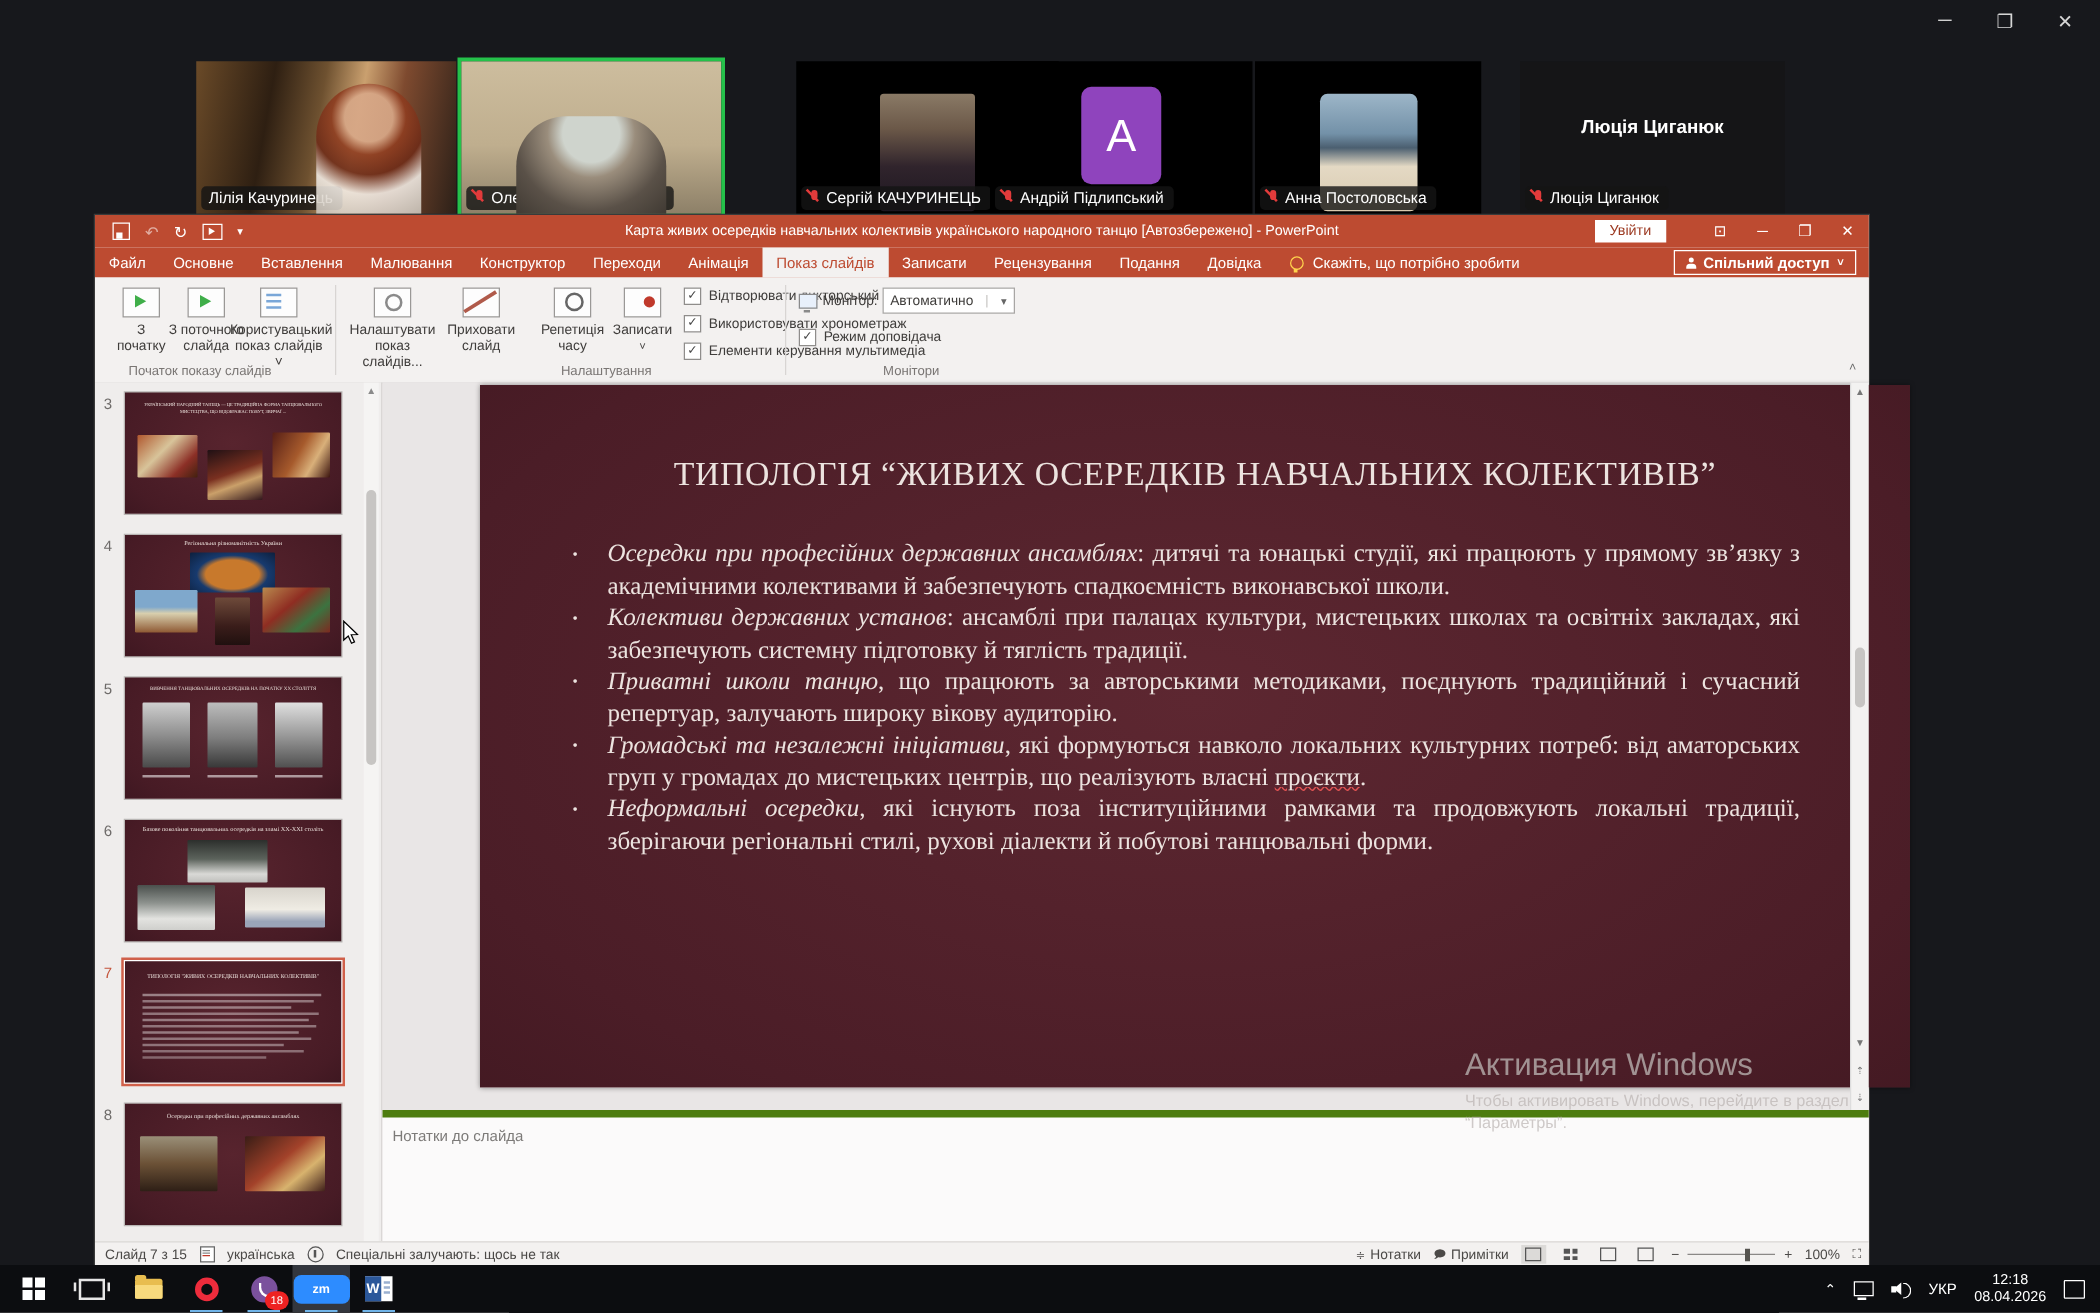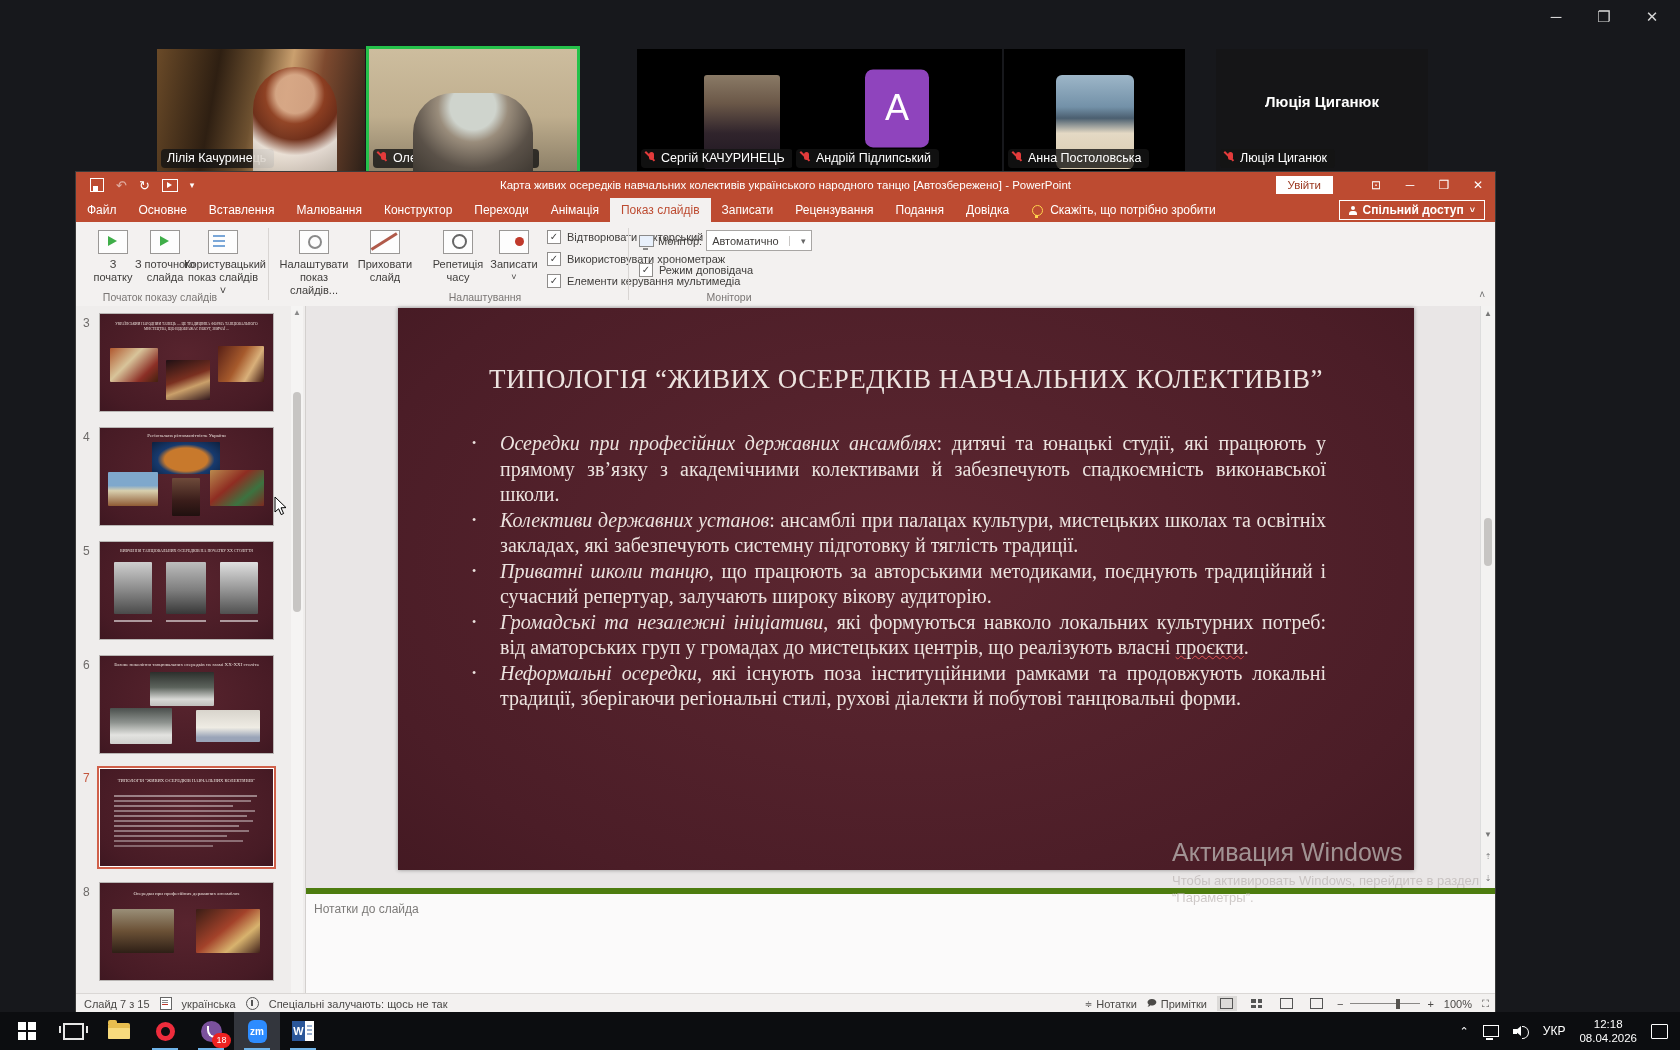--- a/index.html
+++ b/index.html
@@ -82,21 +82,21 @@
   .mini{position:absolute;inset:0;background:radial-gradient(120% 150% at 50% 42%,#58242e 0%,#471b25 45%,#2c1018 82%,#200a10 100%);box-shadow:0 0 0 1px #b9b6b4;overflow:hidden;}
   .thumbwrap.sel .mini{box-shadow:0 0 0 1px #fff,0 0 0 3px #d0604a;}
   .mtitle{position:absolute;left:6px;right:6px;text-align:center;color:#e8ddd8;font-family:"Liberation Serif",serif;}
   .ph{position:absolute;border-radius:1px;}
   .mbar{position:absolute;left:10px;right:10px;height:2px;background:rgba(255,255,255,.55);}
   .tscroll{position:absolute;right:2px;top:0;width:12px;height:687px;background:#f5f4f3;}
   .tscroll .arr{position:absolute;left:0;width:12px;height:13px;color:#8a8a8a;font-size:8px;text-align:center;line-height:13px;}
   .tscroll .thm{position:absolute;left:2px;width:8px;background:#c7c5c3;border-radius:4px;}
   
   .editor{position:absolute;left:230px;top:134px;width:1189px;height:582px;background:#e9e6e6;}
-  .canvas{position:absolute;left:92px;top:2px;width:1016px;height:562px;
+  .canvas{position:absolute;left:78px;top:2px;width:1144px;height:562px;
           background:radial-gradient(130% 150% at 50% 45%,#5d2731 0%,#4b1d27 42%,#341219 78%,#220b11 100%);
           box-shadow:0 0 4px rgba(0,0,0,.4);color:#ece3df;font-family:"Liberation Serif",serif;}
   .stitle{margin:56px 60px 0;text-align:center;font-size:27px;letter-spacing:.5px;white-space:nowrap;}
   .sbody{margin:36px 88px 0 72px;font-size:20px;line-height:25.5px;}
   .bullet{display:flex;}
   .dot{flex:0 0 28px;font-size:12px;line-height:25.5px;text-align:left;padding-left:2px;}
   .btxt{flex:1;text-align:justify;}
   .btxt i{font-style:italic;}
   .miss{text-decoration:underline;text-decoration-style:wavy;text-decoration-color:#e05252;text-decoration-thickness:1px;}
   .escroll{position:absolute;right:0;top:0;width:14px;height:582px;background:#f3f2f1;border-left:1px solid #ddd;}
@@ -134,21 +134,21 @@
   .tview{width:17px;height:13px;border:2px solid #e6e6e6;position:relative;}
   .tview::before{content:"";position:absolute;left:-6px;top:1px;width:2px;height:7px;background:#e6e6e6;}
   .tview::after{content:"";position:absolute;right:-6px;top:1px;width:2px;height:7px;background:#e6e6e6;}
   .folder{width:22px;height:16px;background:#e8bd4f;border-radius:2px;position:relative;}
   .folder::before{content:"";position:absolute;left:0;top:-3px;width:9px;height:4px;background:#e8bd4f;border-radius:2px 2px 0 0;}
   .folder::after{content:"";position:absolute;left:0;bottom:0;width:22px;height:11px;background:#f8da7d;border-radius:1px;}
   .opera{width:19px;height:19px;border:5px solid #ee2c3c;border-radius:50%;box-sizing:border-box;}
   .viber{width:21px;height:21px;background:#7b519d;border-radius:50%;position:relative;}
   .viber::after{content:"";position:absolute;left:6px;top:5px;width:9px;height:10px;border:2px solid #fff;border-top:none;border-right:none;border-radius:0 0 0 8px;}
   .badge{position:absolute;right:3px;bottom:2px;min-width:15px;height:15px;background:#e22;border-radius:8px;font-size:9px;line-height:15px;text-align:center;padding:0 2px;}
-  .zmico{width:19px;height:23px;background:#2d8cff;border-radius:6px;color:#fff;font-size:10px;font-weight:bold;display:flex;align-items:center;justify-content:center;}
+  .zmico{width:45px;height:23px;background:#2d8cff;border-radius:6px;color:#fff;font-size:10px;font-weight:bold;display:flex;align-items:center;justify-content:center;}
   .wordico{width:22px;height:20px;position:relative;background:#fff;}
   .wordico::before{content:"W";position:absolute;left:0;top:0;width:13px;height:20px;background:#2b579a;color:#fff;font-size:11px;font-weight:bold;text-align:center;line-height:20px;}
   .wordico::after{content:"";position:absolute;right:2px;top:4px;width:5px;height:2px;background:#9ab0d0;box-shadow:0 4px 0 #9ab0d0,0 8px 0 #9ab0d0;}
   .tray{margin-left:auto;display:flex;align-items:center;gap:14px;margin-right:12px;font-size:12px;}
   .neti{width:14px;height:10px;border:1.5px solid #fff;position:relative;}
   .neti::after{content:"";position:absolute;left:2px;bottom:-4px;width:7px;height:1.6px;background:#fff;}
   .spk{position:relative;width:16px;height:13px;}
   .spk::before{content:"";position:absolute;left:0;top:4px;width:4px;height:5px;background:#fff;}
   .spk i{position:absolute;left:2px;top:1px;border-right:6px solid #fff;border-top:5.5px solid transparent;border-bottom:5.5px solid transparent;}
   .spk::after{content:"";position:absolute;left:9px;top:1px;width:6px;height:11px;border:1.6px solid #fff;border-left:none;border-radius:0 9px 9px 0;}

